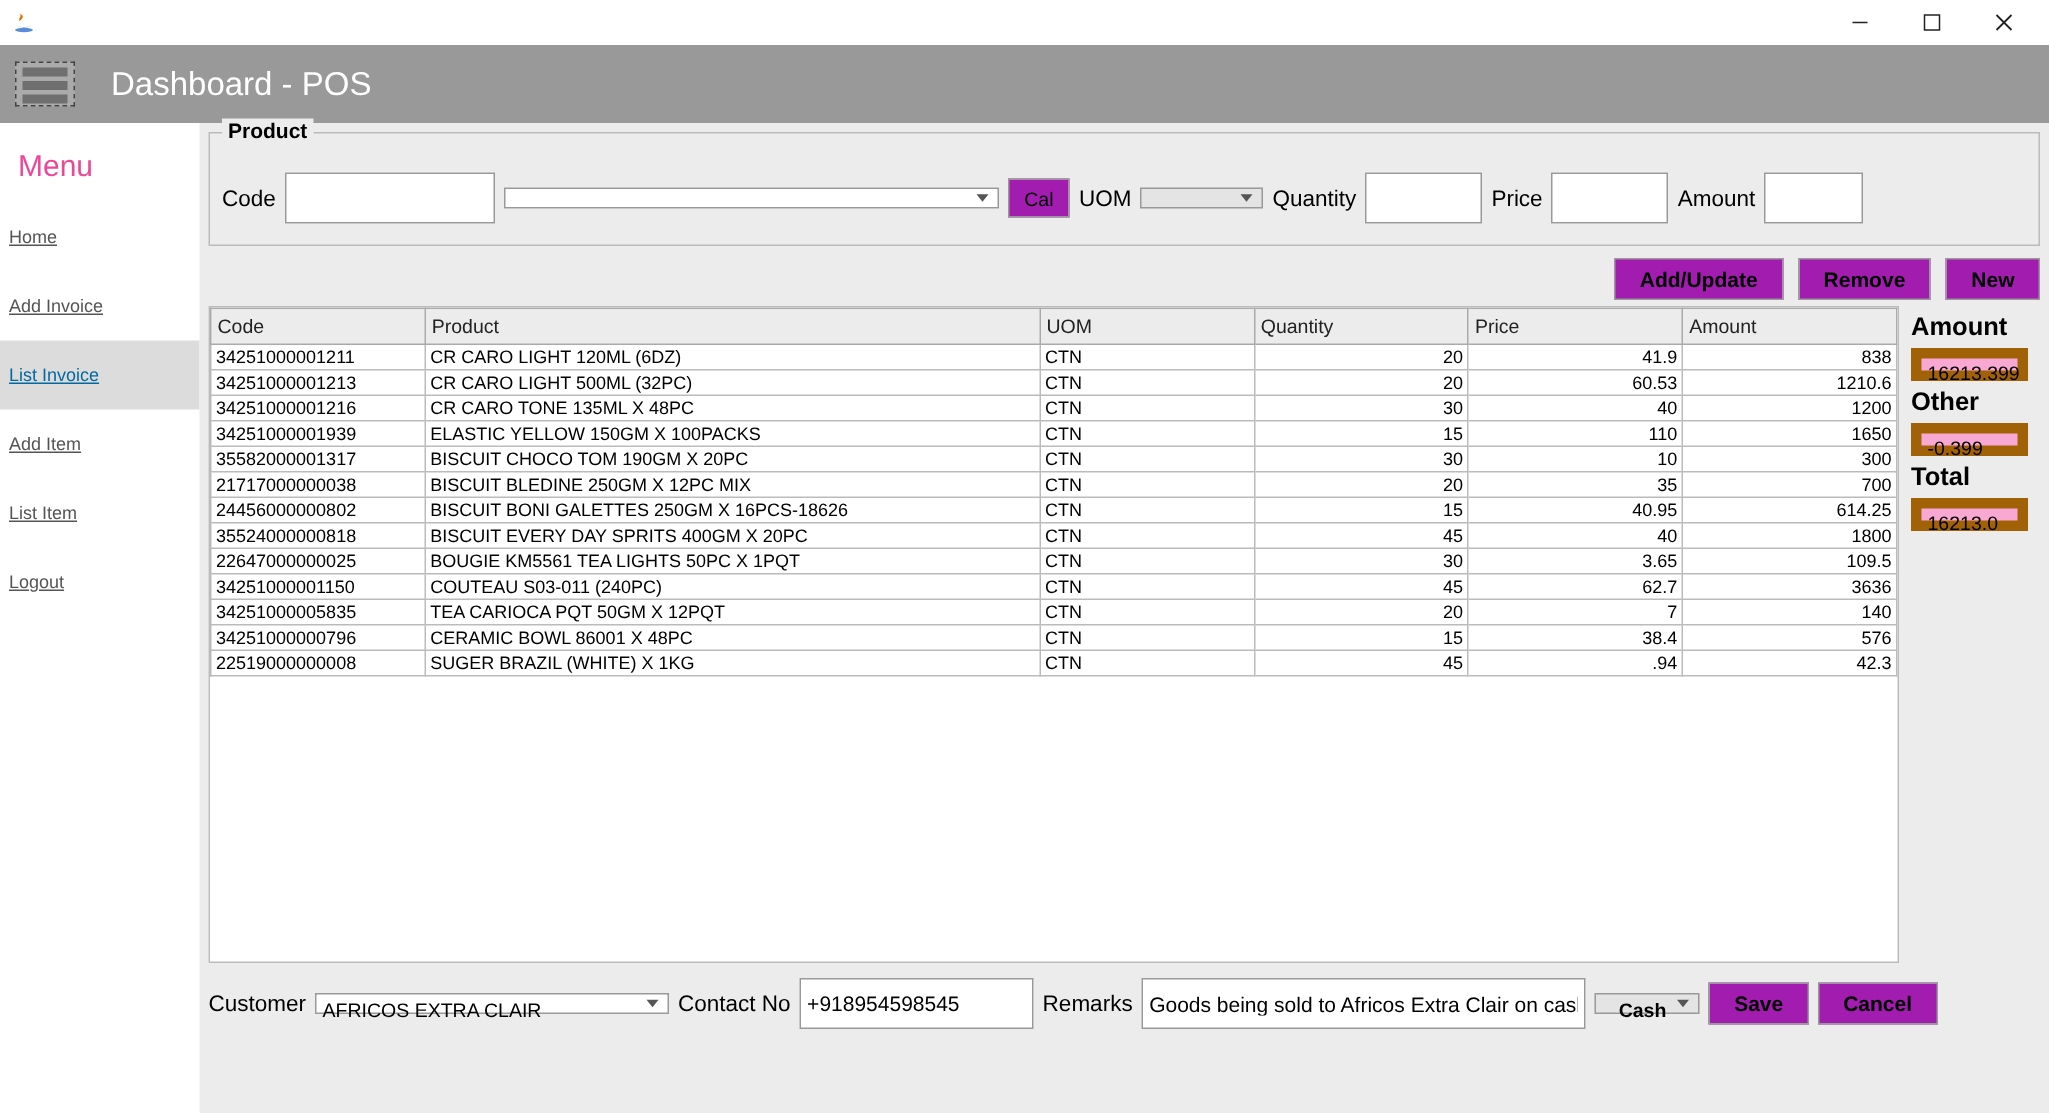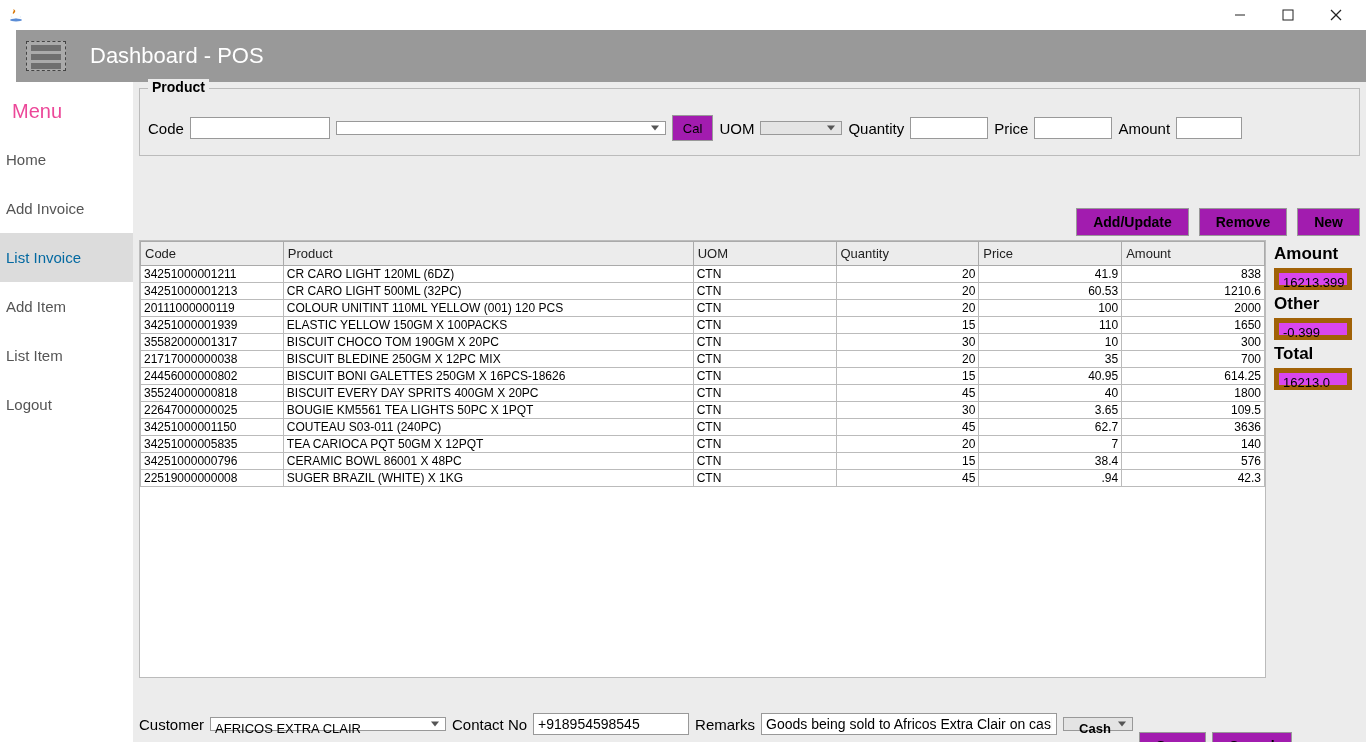--- a/index.html
+++ b/index.html
@@ -9,21 +9,21 @@
   height: 30px; width: 100%; background: #fff; display: flex; align-items: center; justify-content: space-between;
   padding: 0 6px 0 8px;
 }
 .titlebar-left { display: flex; align-items: center; gap: 6px; }
 .java-icon { width: 16px; height: 16px; }
 .win-controls { display: flex; gap: 24px; align-items: center; padding-right: 12px; }
 .win-btn { width: 24px; height: 24px; display: flex; align-items: center; justify-content: center; }
 .win-btn svg { display: block; }
 
 .toolbar {
-  height: 52px; background: #999999; display: flex; align-items: center; padding-left: 10px; gap: 24px; margin-left: 16px;
+  height: 52px; background: #999999; display: flex; align-items: center; padding-left: 10px; gap: 24px;
 }
 .hamburger {
   width: 40px; height: 30px; border: 1px dashed #444; position: relative; background: #aaa;
 }
 .hamburger::before, .hamburger::after, .hamburger .mid {
   content: ""; position: absolute; left: 4px; right: 4px; height: 6px; background: #6f6f6f;
 }
 .hamburger::before { top: 3px; }
 .hamburger .mid { top: 12px; }
 .hamburger::after { top: 21px; }
@@ -33,48 +33,48 @@
   position: absolute; top: 82px; bottom: 0; left: 0; right: 0; background: #fff;
 }
 
 .sidebar {
   position: absolute; left: 0; top: 0; width: 133px; height: 100%; background: #fff;
 }
 .sidebar .menu-header {
   font-size: 20px; color: #ec4899; padding: 18px 12px 12px 12px; font-weight: 300;
 }
 .menu-item {
-  display: block; padding: 16px 6px; font-size: 15px; color: #555; cursor: pointer;
+  display: block; padding: 16px 6px; font-size: 12px; color: #555; cursor: pointer; text-decoration: underline;
 }
 .menu-item.active { background: #dcdcdc; color: #0369a1; }
 
 .main {
   position: absolute; left: 133px; right: 0; top: 0; bottom: 0; background: #ececec;
   padding: 6px 6px 6px 6px;
 }
 
 .product-fieldset {
   border: 1px solid #bbb; padding: 4px 8px 14px 8px; position: relative; background: #ececec;
 }
 .product-fieldset .legend {
   position: absolute; top: -10px; left: 8px; background: #ececec; padding: 0 4px; font-weight: bold; font-size: 14px;
 }
 .product-row {
   display: flex; align-items: center; gap: 6px; margin-top: 22px;
 }
 .product-row label { font-size: 15px; }
-.txt { border: 1px solid #999; background: #fff; height: 22px; padding: 2px 4px; font-size: 14px; }
+.txt { border: 1px solid #999; background: #fff; height: 34px; padding: 2px 4px; font-size: 14px; }
 .combo { border: 1px solid #999; background: #fff; height: 14px; position: relative; }
 .combo::after { content: ""; position: absolute; right: 6px; top: 50%; transform: translateY(-50%); border-left: 4px solid transparent; border-right: 4px solid transparent; border-top: 5px solid #555; }
 .btn {
   border: 1px solid #999; background: #a21caf; height: 28px; padding: 0 16px; font-size: 14px; cursor: pointer;
   display: inline-flex; align-items: center; justify-content: center;
 }
 .btn.small { height: 26px; padding: 0 10px; font-size: 13px; }
-.btn.bold { font-weight: bold; margin-top: 44px; }
+.btn.bold { font-weight: bold; }
 
 .action-row {
   display: flex; justify-content: flex-end; gap: 10px; margin: 8px 0 4px 0;
 }
 
 .content-row {
   display: flex; gap: 8px; align-items: flex-start;
 }
 .table-wrap {
   border: 1px solid #bbb; background: #fff; flex: 1; height: 438px; overflow: hidden; position: relative;
@@ -87,21 +87,21 @@
 tbody td {
   border: 1px solid #bbb; font-size: 12px; padding: 1px 3px; height: 16px; white-space: nowrap; overflow: hidden; text-overflow: ellipsis;
 }
 tbody td.num { text-align: right; }
 
 .totals {
   width: 86px; display: flex; flex-direction: column; gap: 4px; padding-top: 4px;
 }
 .totals .lbl { font-size: 17px; font-weight: bold; }
 .totals .val {
-  border: 5px solid #a16207; background: #d946ef; height: 22px; font-size: 13px; padding: 2px 4px; width: 78px;
+  border: 7px solid #a16207; background: #f9a8d4; height: 22px; font-size: 13px; padding: 2px 4px; width: 78px;
 }
 
 .footer-row {
   display: flex; align-items: center; gap: 6px; margin-top: 10px;
 }
 .footer-row label { font-size: 15px; }
 .combo.gray { background: #e4e4e4; }
 </style>
 </head>
 <body>
@@ -215,26 +215,26 @@
               </tr>
               <tr>
                 <td>34251000001213</td>
                 <td>CR CARO LIGHT 500ML (32PC)</td>
                 <td>CTN</td>
                 <td class="num">20</td>
                 <td class="num">60.53</td>
                 <td class="num">1210.6</td>
               </tr>
               <tr>
-                <td>20111000000119</td>
-                <td>COLOUR UNITINT 110ML YELLOW (001) 120 PCS</td>
-                <td>CTN</td>
-                <td class="num">20</td>
-                <td class="num">100</td>
-                <td class="num">2000</td>
+                <td>34251000001216</td>
+                <td>CR CARO TONE 135ML X 48PC</td>
+                <td>CTN</td>
+                <td class="num">30</td>
+                <td class="num">40</td>
+                <td class="num">1200</td>
               </tr>
               <tr>
                 <td>34251000001939</td>
                 <td>ELASTIC YELLOW 150GM X 100PACKS</td>
                 <td>CTN</td>
                 <td class="num">15</td>
                 <td class="num">110</td>
                 <td class="num">1650</td>
               </tr>
               <tr>

